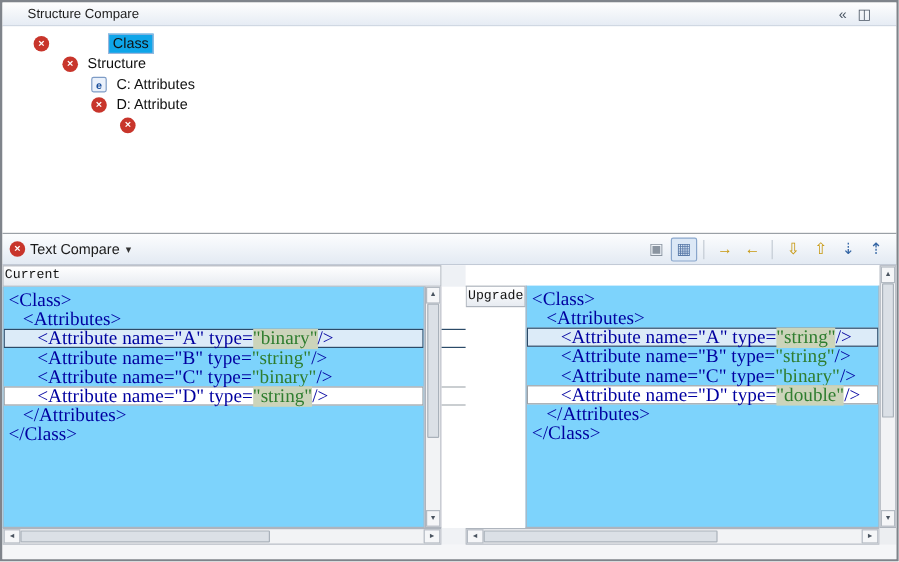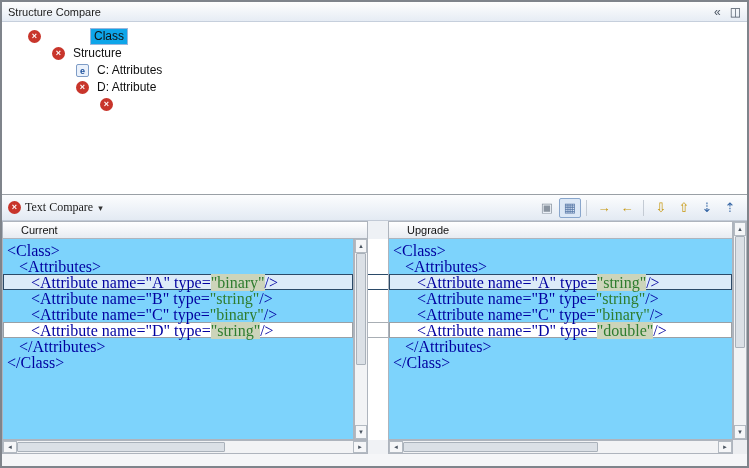--- a/index.html
+++ b/index.html
@@ -1,58 +1,58 @@
 <!DOCTYPE html>
 <html style="--code-text: #0000a0; --code-value: #2f7d2f; --token-bg: #ccd4ba; --sel-bg: #dcebf8; --sel-border: #2b4a68; --box-border: #9aa0a6;"><head>
 <meta charset="utf-8">
 <style>
   * { margin:0; padding:0; box-sizing:border-box; }
   body { font-family:"Liberation Sans", sans-serif; background:#ffffff; }
   .window { width:749px; height:468px; border:2px solid #7f848b; display:flex; flex-direction:column; background:#fff; overflow:hidden; }
 
   
-  .s-header { height:20px; display:flex; align-items:center; padding:0 6px; font-size:11px; color:#1c1c1c;
+  .s-header { height:20px; display:flex; align-items:center; padding:0 21px; font-size:11px; color:#1c1c1c;
               background:linear-gradient(#fefefe,#e6ecf4); border-bottom:1px solid #c6cfdc; }
   .s-title { flex:1; }
   .s-tool { color:#4a5563; font-size:12px; margin-left:9px; cursor:default; line-height:14px; }
 
   
   .tree { height:172px; background:#fff; padding-top:6px; overflow:hidden; }
   .tree-row { height:17px; display:flex; align-items:center; font-size:12px; color:#101010; }
   .ticon { width:13px; height:13px; margin-right:5px; display:inline-flex; align-items:center; justify-content:center; flex:0 0 13px; }
   .change-diff-ic { background:#c8352b; border-radius:50%; color:#fff; font-size:9px; line-height:13px; font-weight:bold; }
   .added-element-ic { background:#eaf1fb; border:1px solid #7e9cc6; border-radius:2px; color:#1a4f9c; font-size:9px; font-weight:bold; }
   .tlabel { padding:0 3px; line-height:15px; }
   .tlabel.sel { border:1px solid #9ab6dc; background:#0ea5e9;margin-left:44px; }
 
   
   .tc-header { height:27px; border-top:1px solid #9aa0a6; border-bottom:1px solid #c2cad6;
                background:linear-gradient(#fcfdfe,#e3eaf3); display:flex; align-items:center; padding:0 6px; }
   .hdr-icon { margin-right:4px; }
-  .tc-title { font-size:12px; color:#1a1a1a; margin-right:5px;font-family:Liberation Serif, serif; }
+  .tc-title { font-size:12px; color:#1a1a1a; margin-right:5px; }
   .tc-drop { font-size:9px; color:#333; }
   .tc-toolbar { margin-left:auto; display:flex; align-items:center; }
   .tbtn { width:22px; height:20px; display:flex; align-items:center; justify-content:center; font-size:13px;
           border:1px solid transparent; border-radius:2px; margin-left:1px; cursor:default; }
   .tbtn.pressed { border:1px solid #89a6cc; background:#dce8f6; }
   .tsep { width:1px; height:16px; background:#c4cbd4; margin:0 5px; }
 
   
   .tc-body { flex:1; display:flex; background:#fff; min-height:0; }
   .col-left { width:366px; display:flex; flex-direction:column; }
-  .col-right { flex:1; display:flex; flex-direction:column; min-width:0; }
+  .col-right { flex:1; display:flex; flex-direction:row; min-width:0;margin-top:17px; }
   .gutter { width:20px; display:flex; flex-direction:column; }
   .g-top { height:18px; background:#eef1f5; }
   .g-canvas { flex:1; position:relative; background:#fff; }
   .gline { position:absolute; left:0; right:0; height:1px; }
   .gsel { background:var(--sel-border); }
   .gbox { background:#a8aeb4; }
 
   .pane-header { height:18px; background:linear-gradient(#ffffff,#e7ebf1); border:1px solid #aeb4bd;
-                 font-size:11px; color:#111; display:flex; align-items:center; padding:0 18px; }
+                 font-size:11px; color:#111; display:flex; align-items:center; padding:0 1px;font-family:Liberation Mono, monospace; }
   .content-row { flex:1; display:flex; min-height:0; }
   .code { flex:1; background:#7dd3fc; border:1px solid #aeb4bd; border-top:none; padding-top:3px; overflow:hidden;
           font-family:Liberation Serif, serif; font-size:16px; min-width:0; }
   .code-line { height:16px; line-height:15px; white-space:pre; color:var(--code-text); border:1px solid transparent; padding-left:3px; }
   .code-line.sel { background:var(--sel-bg); border:1px solid var(--sel-border); }
   .code-line.box { background:#ffffff; border:1px solid var(--box-border); }
   .seg-t { color:var(--code-text); }
   .seg-v { color:var(--code-value); }
   .hl { background:var(--token-bg); }
 

